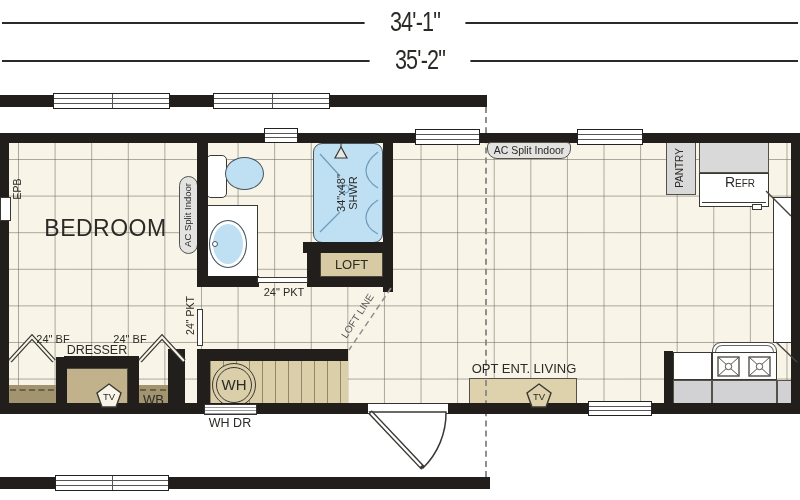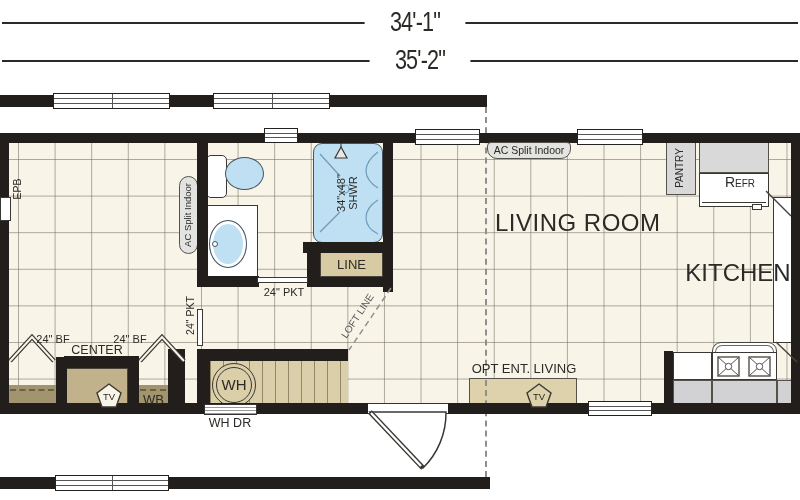--- a/index.html
+++ b/index.html
@@ -91,63 +91,62 @@
       <path d="M66,10 C50,22 50,36 66,46" fill="none" stroke="#6f9cba" stroke-width="1.2"></path>
       <path d="M66,58 C50,68 50,84 66,92" fill="none" stroke="#6f9cba" stroke-width="1.2"></path>
       <circle cx="33" cy="47" r="4" fill="none" stroke="#6f9cba" stroke-width="1.2"></circle>
     </svg>
   </div>
   <div class="lbl rot" style="left:309px;top:180px;width:80px;height:26px;font-size:11px;">
     <span>34"x48"</span><br>
     <span>SHWR</span>
   </div>
   <div class="tanbox" style="left:320px;top:252px;width:63px;height:25px;"></div>
-  <div class="lbl" style="left:320px;top:258px;width:63px;font-size:13px;">LINE</div>
+  <div class="lbl" style="left:320px;top:258px;width:63px;font-size:13px;">LOFT</div>
 
   <div class="whitebox" style="left:257px;top:277px;width:51px;height:6px;z-index:6;"></div>
   <div class="lbl" style="left:258px;top:287px;width:52px;font-size:11px;">24" PKT</div>
   <div class="whitebox" style="left:197px;top:309px;width:6px;height:37px;z-index:6;"></div>
   <div class="lbl rot" style="left:168px;top:309px;width:46px;height:13px;font-size:10.5px;">24" PKT</div>
 
+  <div class="lbl" style="left:43px;top:216px;width:125px;font-size:23px;letter-spacing:.5px;">BEDROOM</div>
   <div class="abs" style="left:179px;top:176px;width:19px;height:78px;background:#e3e3e1;border:1px solid #55524c;border-radius:10px;z-index:4;"></div>
   <div class="lbl rot" style="left:152px;top:209px;width:74px;height:12px;font-size:9.5px;">AC Split Indoor</div>
   <div class="whitebox" style="left:0;top:197px;width:11px;height:24px;z-index:6;"></div>
   <div class="lbl rot" style="left:1px;top:183px;width:34px;height:12px;font-size:10.5px;">EPB</div>
 
   <div class="abs" style="left:8px;top:385px;width:48px;height:23px;background:#a2946e;z-index:3;"></div>
   <div class="rod" style="left:10px;top:389px;width:44px;"></div>
   <div class="abs" style="left:138px;top:385px;width:30px;height:23px;background:#a2946e;z-index:3;"></div>
   <div class="rod" style="left:140px;top:389px;width:26px;"></div>
   <div class="lbl" style="left:138px;top:393px;width:31px;font-size:13px;z-index:8;">WB</div>
   <div class="abs" style="left:66px;top:368px;width:62px;height:40px;background:#c2b28c;border:1px solid #4a463c;z-index:3;"></div>
-  <div class="lbl" style="left:58px;top:344px;width:78px;font-size:12.5px;">CENTER</div>
+  <div class="lbl" style="left:58px;top:344px;width:78px;font-size:12.5px;">DRESSER</div>
   <div class="lbl" style="left:35px;top:334px;width:36px;font-size:11px;">24" BF</div>
   <div class="lbl" style="left:111px;top:334px;width:38px;font-size:11px;">24" BF</div>
   <div class="lbl" style="left:97px;top:392px;width:24px;font-size:9.5px;">TV</div>
 
   <div class="abs" style="left:210px;top:361px;width:138px;height:43px;background:#dbcfa9;z-index:3;
        background-image:repeating-linear-gradient(to right,#93876a 0 1px,transparent 1px 13px);"></div>
   <div class="abs" style="left:212px;top:363px;width:44px;height:44px;border:1.5px solid #3a3833;border-radius:50%;background:#dbcfa9;z-index:4;">
     <div style="position:absolute;left:3px;top:3px;right:3px;bottom:3px;border:1px solid #3a3833;border-radius:50%;"></div>
   </div>
   <div class="lbl" style="left:212px;top:377px;width:44px;font-size:15px;z-index:8;">WH</div>
   <div class="abs" style="left:204px;top:404px;width:53px;height:11px;background:repeating-linear-gradient(180deg,#fff 0 2px,#999 2px 3px);border:1px solid #333;z-index:6;"></div>
   <div class="lbl" style="left:200px;top:417px;width:60px;font-size:12.5px;">WH DR</div>
   <div class="lbl" style="left:326px;top:311px;width:64px;font-size:10px;transform:rotate(-57deg);color:#555;">LOFT LINE</div>
 
-  <div class="lbl" style="left:495px;top:210px;width:165px;font-size:24px;letter-spacing:.5px;">LIVING ROOM</div>
   <div class="abs" style="left:487px;top:142px;width:84px;height:17px;background:#e3e3e1;border:1px solid #55524c;border-radius:4px 4px 10px 10px;z-index:5;"></div>
   <div class="lbl" style="left:487px;top:145px;width:84px;font-size:10.5px;z-index:8;">AC Split Indoor</div>
   <div class="lbl" style="left:468px;top:362px;width:112px;font-size:13px;">OPT ENT. LIVING</div>
   <div class="abs" style="left:469px;top:378px;width:108px;height:26px;background:#ddd2ac;border:1px solid #55524c;z-index:3;"></div>
   <div class="lbl" style="left:527px;top:392px;width:24px;font-size:9.5px;">TV</div>
 
   <div class="abs" style="left:368px;top:403px;width:80px;height:11px;background:#fff;border-top:1px solid #333;border-bottom:1px solid #333;z-index:6;"></div>
 
-  <div class="lbl" style="left:683px;top:260px;width:110px;font-size:24px;">KITCHEN</div>
   <div class="graybox" style="left:666px;top:142px;width:30px;height:53px;"></div>
   <div class="lbl rot" style="left:656px;top:162px;width:50px;height:12px;font-size:10px;">PANTRY</div>
   <div class="graybox" style="left:699px;top:142px;width:70px;height:31px;"></div>
   <div class="whitebox" style="left:699px;top:173px;width:70px;height:34px;">
     <div style="position:absolute;left:2px;right:2px;bottom:3px;height:1px;background:#3a3833;"></div>
     <div style="position:absolute;right:6px;bottom:-4px;width:8px;height:4px;border:1px solid #3a3833;background:#fff;"></div>
   </div>
   <div class="lbl" style="left:699px;top:175px;width:82px;font-size:14px;font-variant:small-caps;">Refr</div>
   <div class="whitebox" style="left:773px;top:197px;width:19px;height:146px;"></div>
   <div class="whitebox" style="left:673px;top:352px;width:39px;height:28px;"></div>

